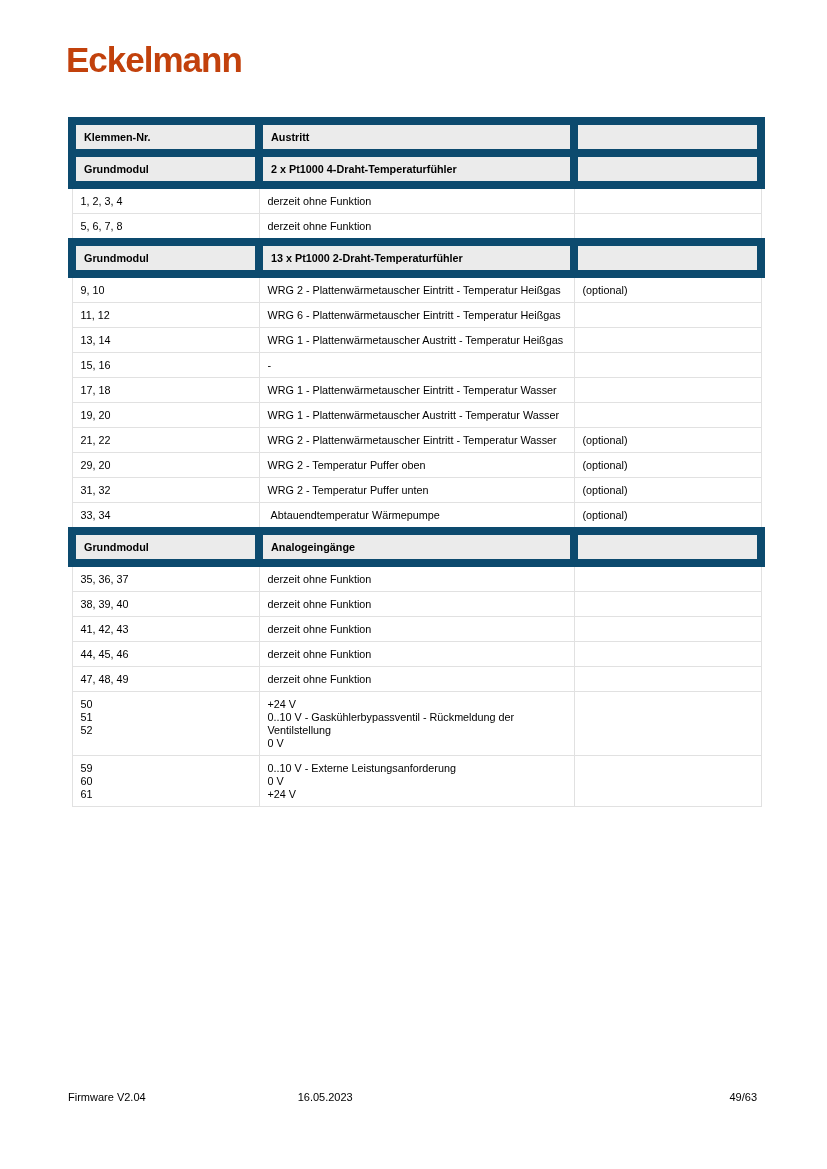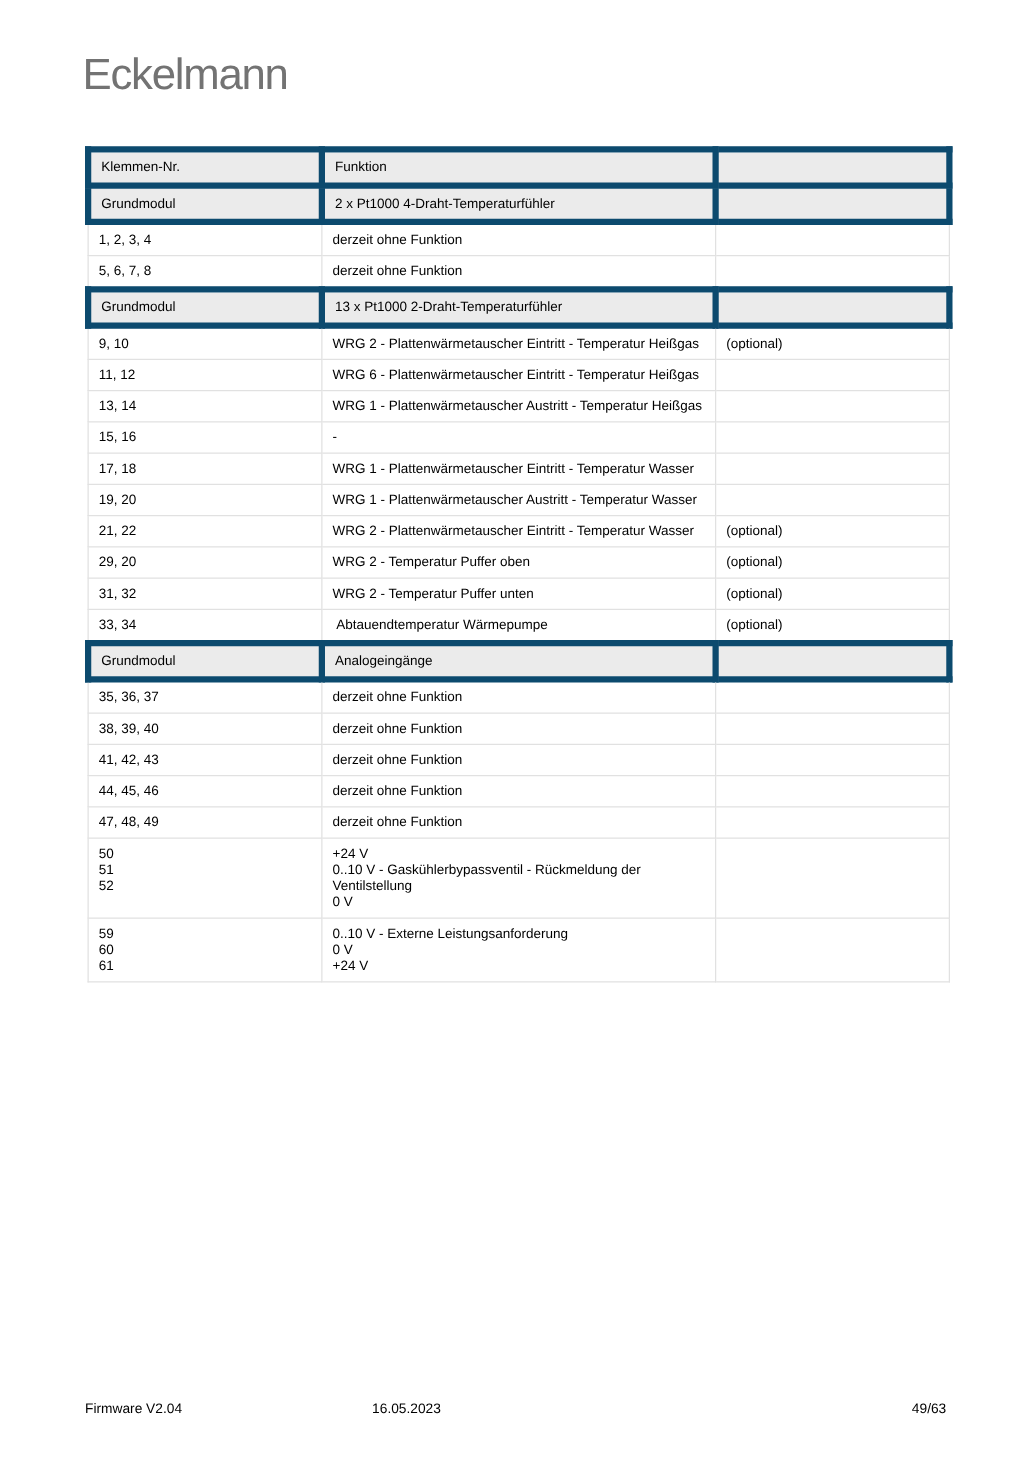--- a/index.html
+++ b/index.html
@@ -7,22 +7,22 @@
     width: 827px; height: 1169px;
     background: #ffffff;
     font-family: "Liberation Sans", sans-serif;
     position: relative;
     color: #000;
   }
   .page { position: absolute; inset: 0; width: 827px; height: 1169px; background:#fff; }
 
   .logo {
     position: absolute; left: 66px; top: 40px;
-    font-size: 35px; font-weight: normal;
-    color: #737373; letter-spacing: -1px;
+    font-size: 35px; font-weight: bold;
+    color: #c2410c; letter-spacing: -1px;
   }
 
   table.klemmen-table {
     position: absolute; left: 68px; top: 117px;
     width: 689px;
     border-collapse: collapse;
     table-layout: fixed;
     font-size: 10.8px;
   }
   col.c1 { width: 187px; }
@@ -32,26 +32,26 @@
   td {
     border: 1px solid #e1e1e1;
     padding: 6px 2px 5px 8px;
     vertical-align: top;
     line-height: 13px;
     white-space: pre-line;
     overflow: hidden;
   }
   tr.colheader td, tr.section td {
     background: #ebebeb;
-    font-weight: normal;
-    border: 5px solid #0c4a6e;
+    font-weight: bold;
+    border: 8px solid #0c4a6e;
   }
 
   .footer {
-    position: absolute; left: 68px; top: 1121px;
+    position: absolute; left: 68px; top: 1091px;
     width: 689px;
     display: flex;
     font-size: 11px;
   }
   .footer span { flex: 1; }
   .footer .f-left { text-align: left; }
   .footer .f-center { text-align: left; }
   .footer .f-right { text-align: right; }
 </style>
 </head>
@@ -63,21 +63,21 @@
 
   <table class="klemmen-table">
     <colgroup>
       <col class="c1">
         <col class="c2">
         <col class="c3">
     </colgroup>
     <tbody id="table-body">
         <tr class="colheader">
           <td>Klemmen-Nr.</td>
-          <td>Funktion</td>
+          <td>Austritt</td>
           <td></td>
         </tr>
         <tr class="section">
           <td>Grundmodul</td>
           <td>2 x Pt1000 4-Draht-Temperaturfühler</td>
           <td></td>
         </tr>
         <tr class="data">
           <td>1, 2, 3, 4</td>
           <td>derzeit ohne Funktion</td>

